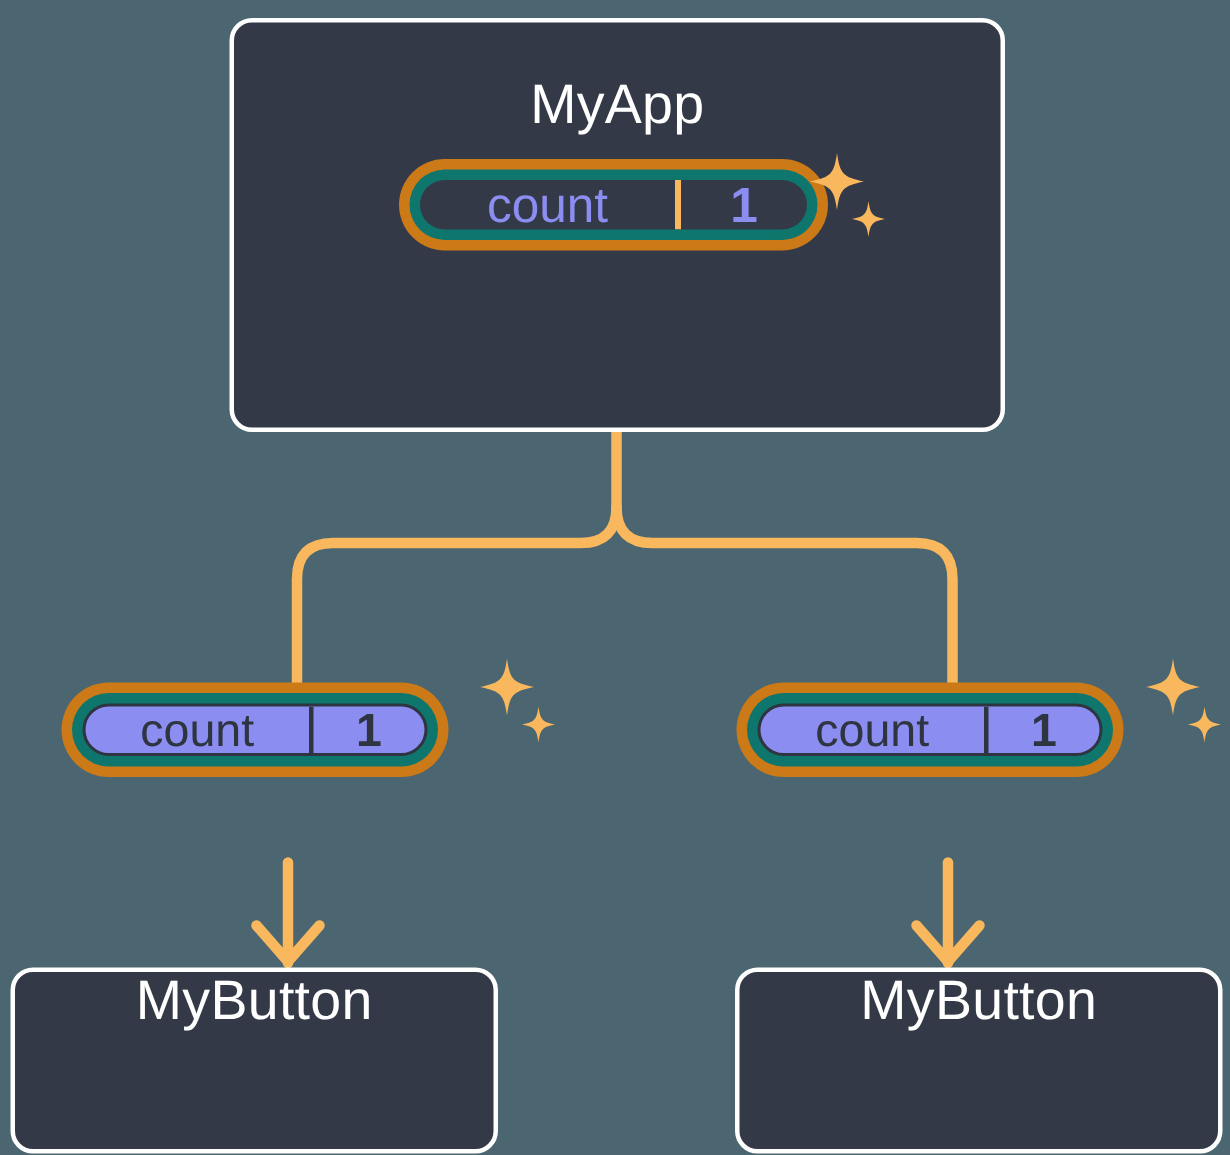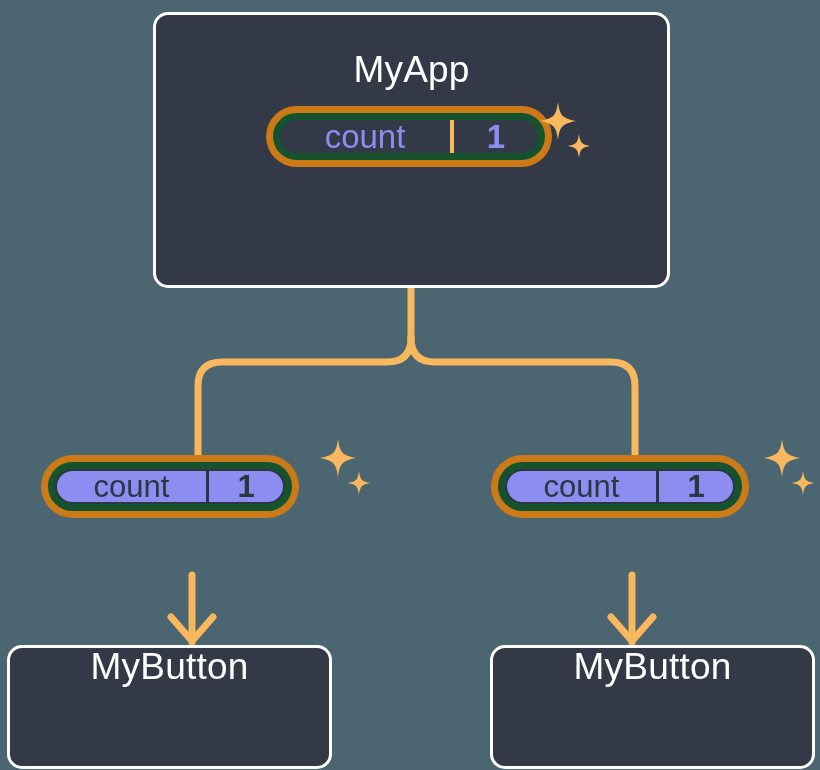--- a/index.html
+++ b/index.html
@@ -86,21 +86,21 @@
     display: flex;
     align-items: stretch;
     background: #cb7a17;              
     padding: 7px;
   }
   .pill-inner {
     flex: 1 1 auto;
     display: flex;
     align-items: stretch;
     border-radius: 999px;
-    background: #14532d;              
+    background: #0f766e;              
     padding: 7px;
     box-sizing: border-box;
   }
   .pill-face {
     flex: 1 1 auto;
     display: flex;
     align-items: stretch;
     border-radius: 999px;
     box-sizing: border-box;
     overflow: hidden;

